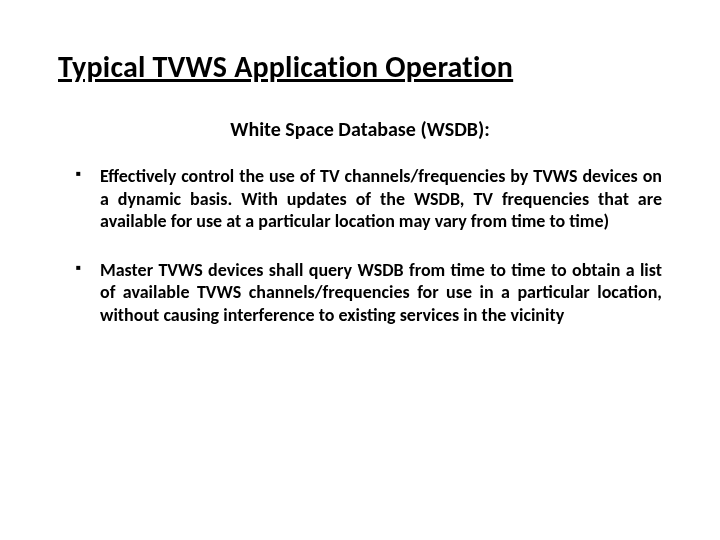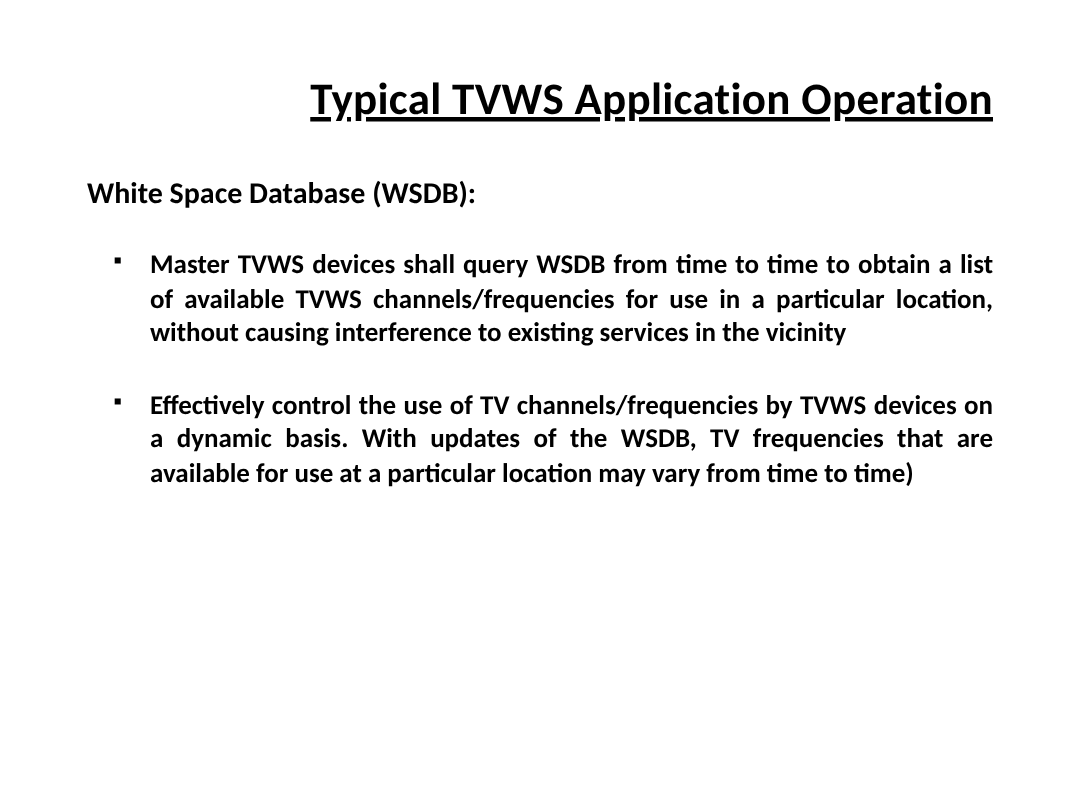--- a/index.html
+++ b/index.html
@@ -12,29 +12,29 @@
       height: 540px;
       background: #ffffff;
       font-family: Calibri, "Segoe UI", Arial, sans-serif;
       padding: 48px 58px 40px 58px;
       color: #000000;
     }
     .title {
       font-size: 30px;
       font-weight: bold;
       text-decoration: underline;
-      text-align: right;
+      text-align: left;
       margin-bottom: 32px;
       letter-spacing: 0.2px;
     }
     .subtitle {
       font-size: 20px;
       font-weight: bold;
       margin-bottom: 24px;
-      text-align: left;
+      text-align: center;
     }
     .bullet-list {
       list-style: none;
       padding-left: 24px;
     }
     .bullet-item {
       position: relative;
       font-size: 18px;
       font-weight: bold;
       text-align: justify;
@@ -52,15 +52,15 @@
     }
   </style>
 </head>
 <body>
 
 <h1 class="title">Typical TVWS Application Operation</h1>
 
 <h2 class="subtitle">White Space Database (WSDB):</h2>
 
 <ul class="bullet-list">
+  <li class="bullet-item">Effectively control the use of TV channels/frequencies  by TVWS devices on a dynamic basis. With updates of the WSDB, TV frequencies that are available for use at a particular location may vary from time to time)</li>
   <li class="bullet-item">Master TVWS devices shall query WSDB from time to time to obtain a list of available TVWS channels/frequencies for use in a particular location, without causing interference to existing services in the vicinity</li>
-  <li class="bullet-item">Effectively control the use of TV channels/frequencies  by TVWS devices on a dynamic basis. With updates of the WSDB, TV frequencies that are available for use at a particular location may vary from time to time)</li>
 </ul>
 
 </body></html>

